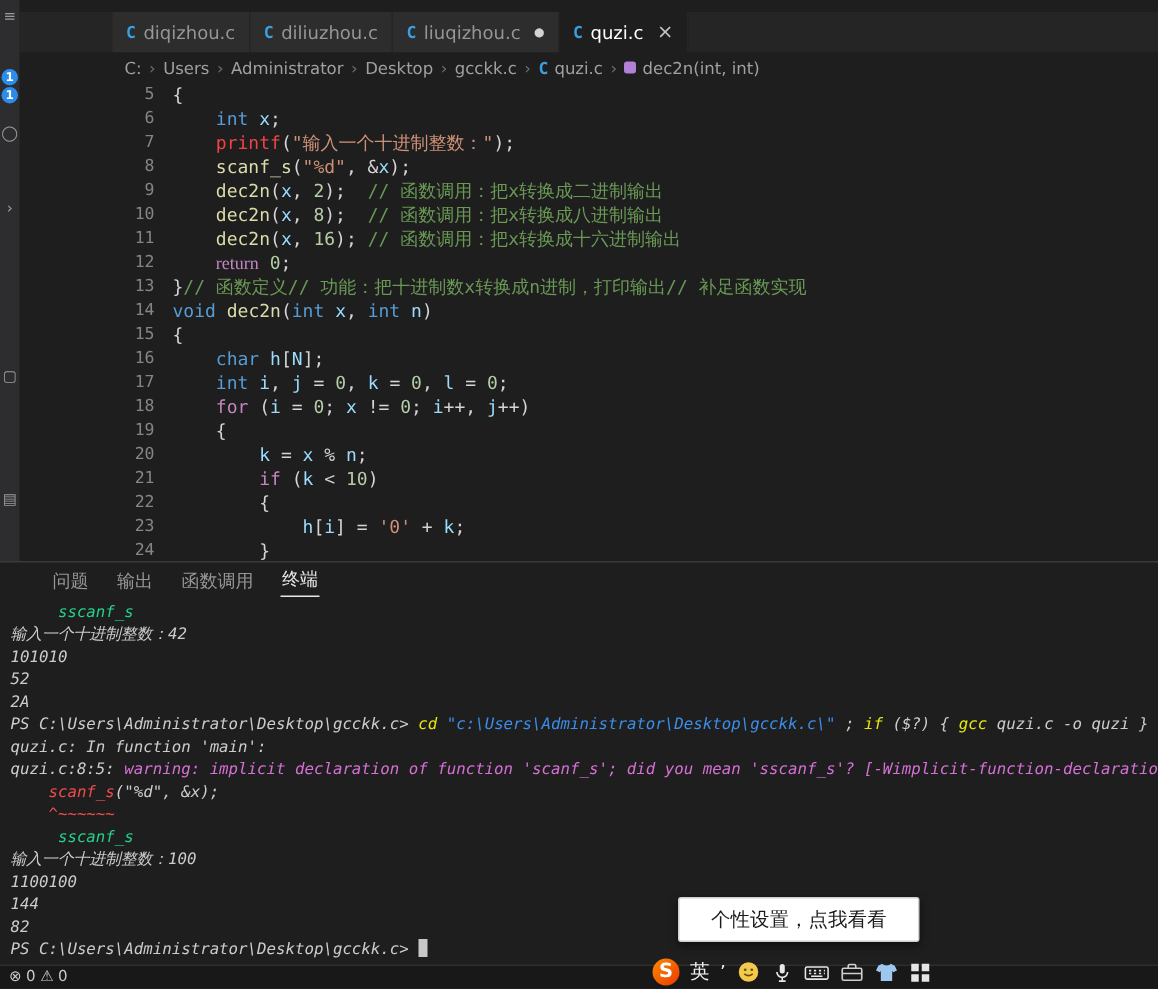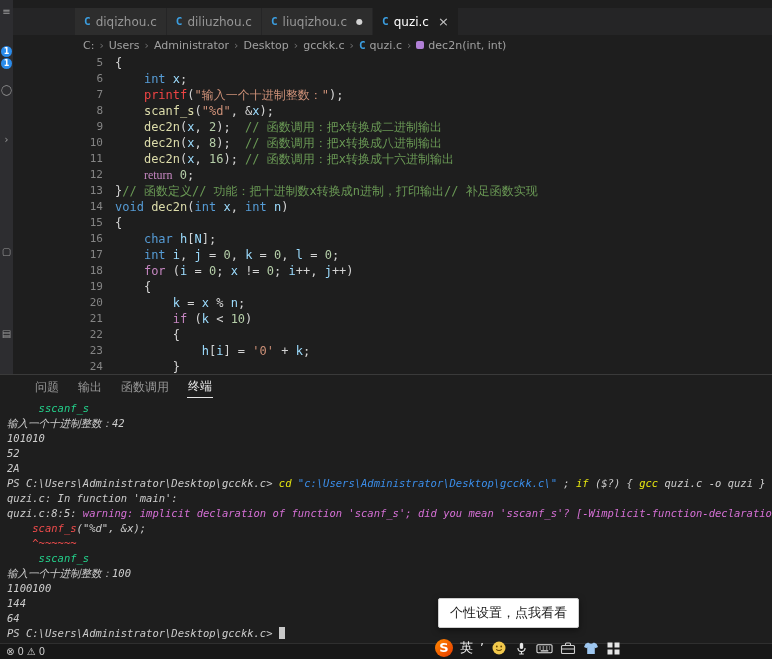--- a/index.html
+++ b/index.html
@@ -43,22 +43,22 @@
   #tlines{position:absolute;left:0;top:398px;right:0;height:246px;overflow:hidden;
           padding:3px 0 0 7px;font-family:"DejaVu Sans Mono",monospace;font-size:10.5px;}
   .tline{height:15px;line-height:15px;white-space:pre;font-style:italic;}
   .tcursor{display:inline-block;width:6px;height:12px;background:#c8c8c8;vertical-align:-2px;}
   
   #statusbar{position:absolute;left:0;bottom:0;right:0;height:15px;background:#181818;
              border-top:1px solid #2f2f2f;display:flex;align-items:center;padding-left:6px;
              color:#c8c8c8;font-size:10px;gap:10px;z-index:10;}
   .sgroup{display:flex;align-items:center;gap:3px;cursor:pointer;}
   
-  #tooltip{position:absolute;left:438px;top:598px;background:#ffffff;color:#1a1a1a;
-           font-size:13px;padding:5px 11px;border:1px solid #cfcfcf;border-radius:2px;
+  #tooltip{position:absolute;left:452px;top:598px;background:#ffffff;color:#1a1a1a;
+           font-size:13px;padding:5px 21px;border:1px solid #cfcfcf;border-radius:2px;
            box-shadow:0 2px 6px rgba(0,0,0,.5);z-index:30;white-space:nowrap;}
   
   #ime{position:absolute;left:435px;top:638px;height:20px;display:flex;align-items:center;
        gap:7px;z-index:25;}
   .slogo{display:inline-block;width:18px;height:18px;line-height:18px;border-radius:50%;
          background:linear-gradient(135deg,#ff8a00,#e83a00);color:#fff;font-weight:bold;
          font-size:13px;text-align:center;cursor:pointer;}
   .ilang{color:#f0f0f0;font-size:13px;cursor:pointer;}
   .ipunct{color:#f0f0f0;font-size:12px;cursor:pointer;}
   .iicon{display:inline-flex;align-items:center;cursor:pointer;}
@@ -229,21 +229,21 @@
     <div class="tline"><span class="seg" style="color: rgb(204, 204, 204);">2A</span></div>
     <div class="tline"><span class="seg" style="color: rgb(204, 204, 204);">PS C:\Users\Administrator\Desktop\gcckk.c&gt; </span><span class="seg" style="color: rgb(229, 229, 16);">cd</span><span class="seg" style="color: rgb(204, 204, 204);"> </span><span class="seg" style="color: rgb(59, 142, 234);">"c:\Users\Administrator\Desktop\gcckk.c\"</span><span class="seg" style="color: rgb(204, 204, 204);"> ; </span><span class="seg" style="color: rgb(229, 229, 16);">if</span><span class="seg" style="color: rgb(204, 204, 204);"> ($?) { </span><span class="seg" style="color: rgb(229, 229, 16);">gcc</span><span class="seg" style="color: rgb(204, 204, 204);"> quzi.c -o quzi } ;</span></div>
     <div class="tline"><span class="seg" style="color: rgb(204, 204, 204);">quzi.c: In function 'main':</span></div>
     <div class="tline"><span class="seg" style="color: rgb(204, 204, 204);">quzi.c:8:5: </span><span class="seg" style="color: rgb(214, 112, 214);">warning: implicit declaration of function 'scanf_s'; did you mean 'sscanf_s'? [-Wimplicit-function-declaration]</span></div>
     <div class="tline"><span class="seg" style="color: rgb(204, 204, 204);">    </span><span class="seg" style="color: rgb(241, 76, 76);">scanf_s</span><span class="seg" style="color: rgb(204, 204, 204);">("%d", &amp;x);</span></div>
     <div class="tline"><span class="seg" style="color: rgb(204, 204, 204);">    </span><span class="seg" style="color: rgb(241, 76, 76);">^~~~~~~</span></div>
     <div class="tline"><span class="seg" style="color: rgb(204, 204, 204);">     </span><span class="seg" style="color: rgb(35, 209, 139);">sscanf_s</span></div>
     <div class="tline"><span class="seg" style="color: rgb(204, 204, 204);">输入一个十进制整数：100</span></div>
     <div class="tline"><span class="seg" style="color: rgb(204, 204, 204);">1100100</span></div>
     <div class="tline"><span class="seg" style="color: rgb(204, 204, 204);">144</span></div>
-    <div class="tline"><span class="seg" style="color: rgb(204, 204, 204);">64</span></div>
+    <div class="tline"><span class="seg" style="color: rgb(204, 204, 204);">82</span></div>
     <div class="tline"><span class="seg" style="color: rgb(204, 204, 204);">PS C:\Users\Administrator\Desktop\gcckk.c&gt; </span><span class="tcursor"></span></div>
   </div>
 
 <div id="statusbar">
   <span class="sgroup">
     <span>⊗</span>
       <span>0</span>
     <span>⚠</span>
       <span>0</span>
   </span>

